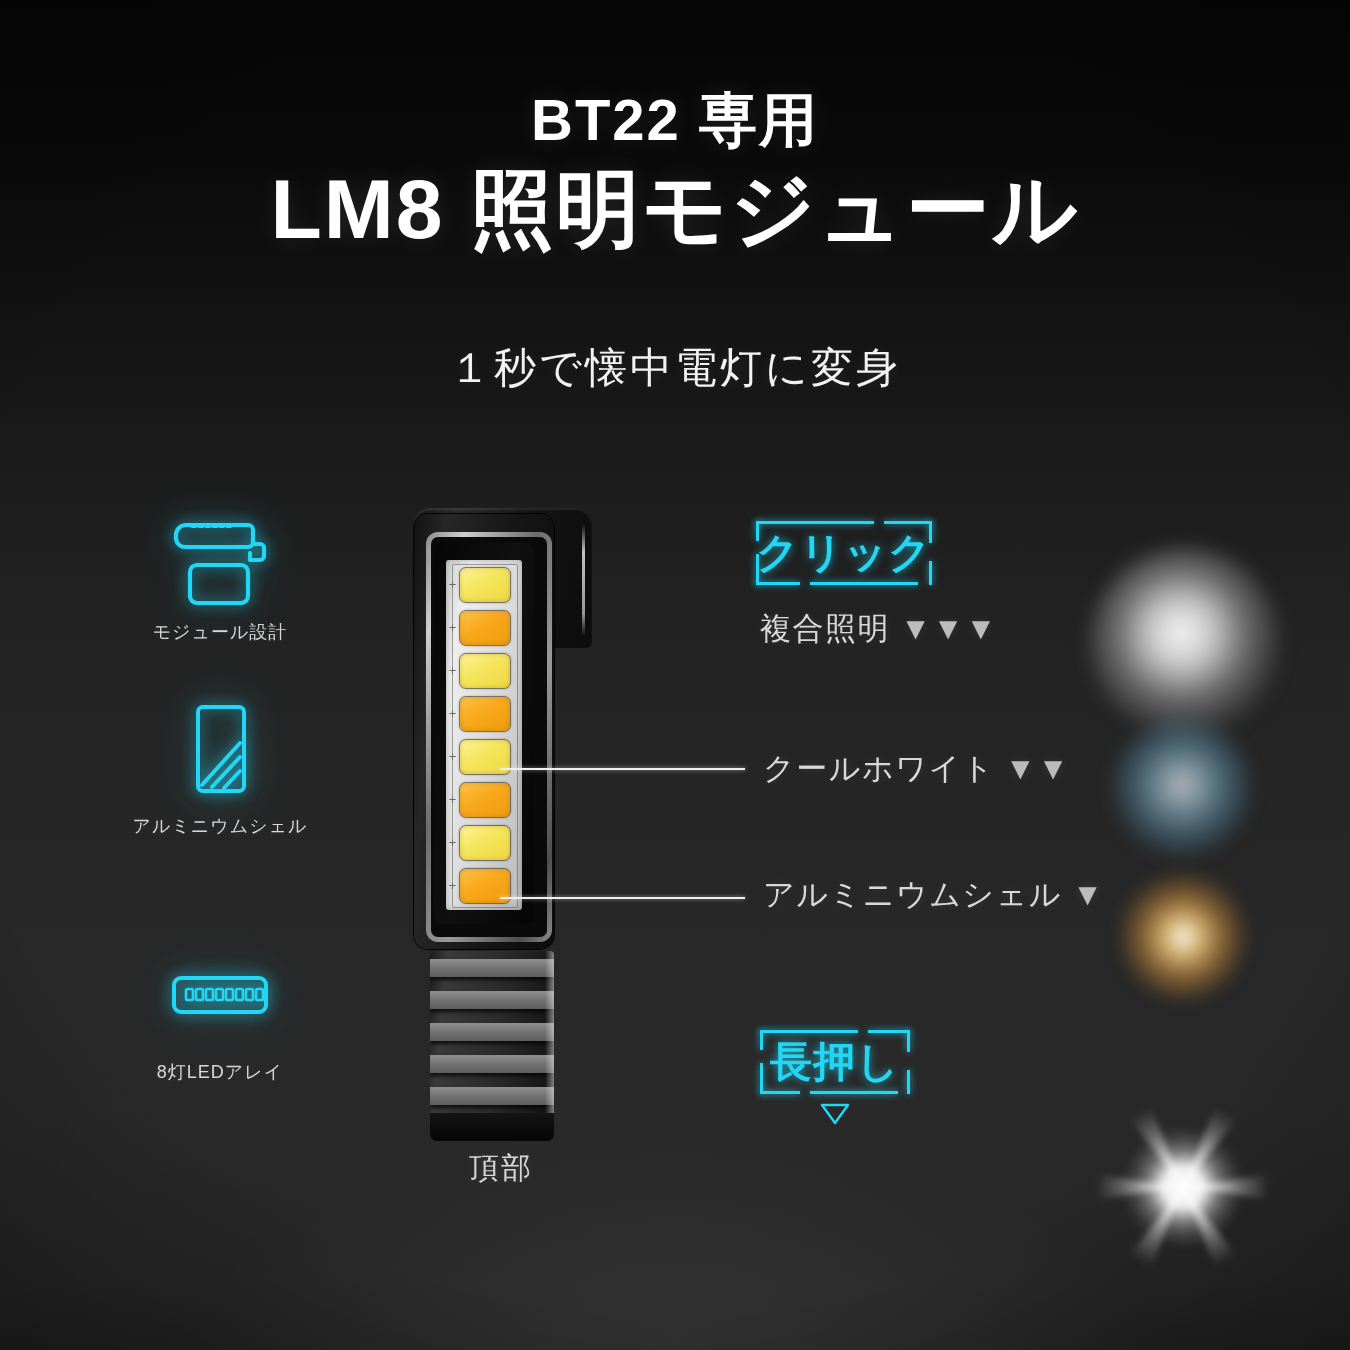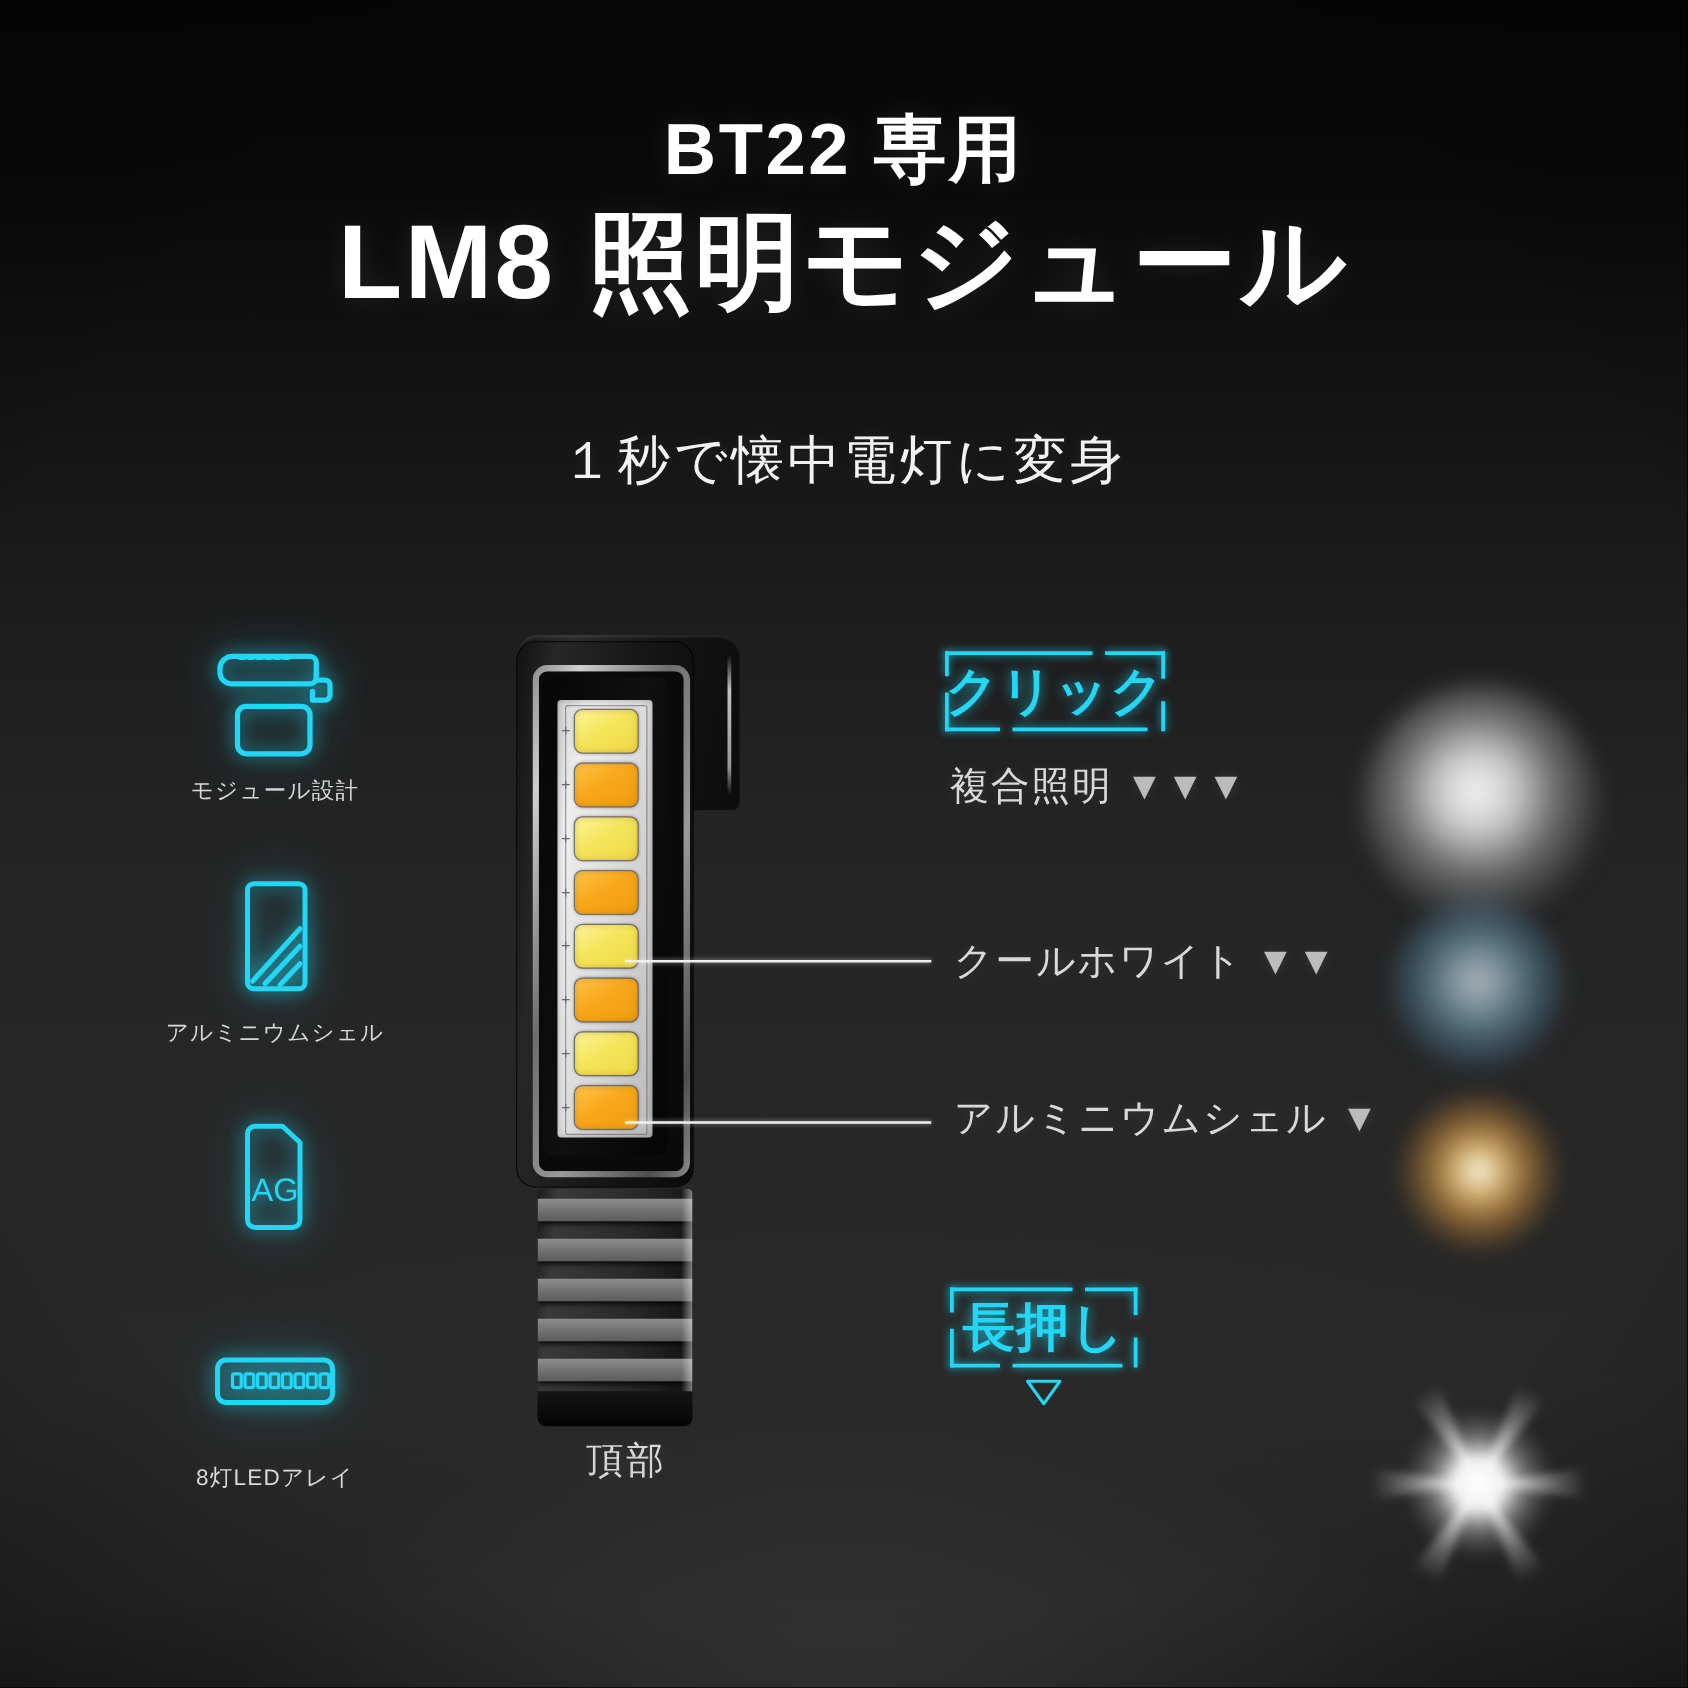--- a/index.html
+++ b/index.html
@@ -213,26 +213,20 @@
             <path d="M50 91 L66 74"></path>
           </g>
         </svg>
       </div>
       <div class="flabel">アルミニウムシェル</div>
     </div>
 
     <div class="f-gap-2"></div>
 
     <div class="feature">
-      <div class="ficon">
-        <svg width="92" height="104" viewBox="0 0 92 104" fill="none">
-          <path d="M30 12 h22 l14 13 v62 a6 6 0 0 1 -6 6 h-30 a6 6 0 0 1 -6 -6 v-69 a6 6 0 0 1 6 -6 z" stroke="#22d7f5" stroke-width="4" stroke-linejoin="round"></path>
-          <text x="46" y="72" fill="#22d7f5" font-size="26" font-family="Liberation Sans, sans-serif" text-anchor="middle">AG</text>
-        </svg>
-      </div>
     </div>
 
     <div class="f-gap-3"></div>
 
     <div class="feature">
       <div class="ficon">
         <svg width="120" height="70" viewBox="0 0 120 70" fill="none">
           <rect x="14" y="18" width="92" height="34" rx="7" stroke="#22d7f5" stroke-width="4"></rect>
           <g stroke="#22d7f5" stroke-width="2.6">
             <rect x="26" y="29" width="7" height="11" rx="1.6"></rect>

